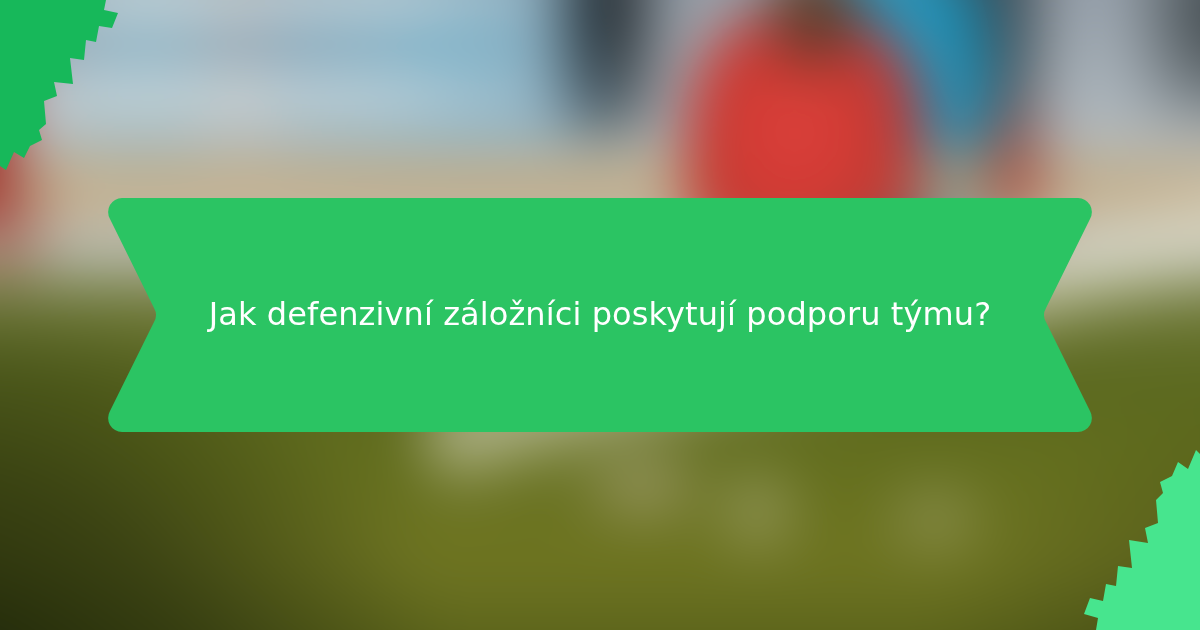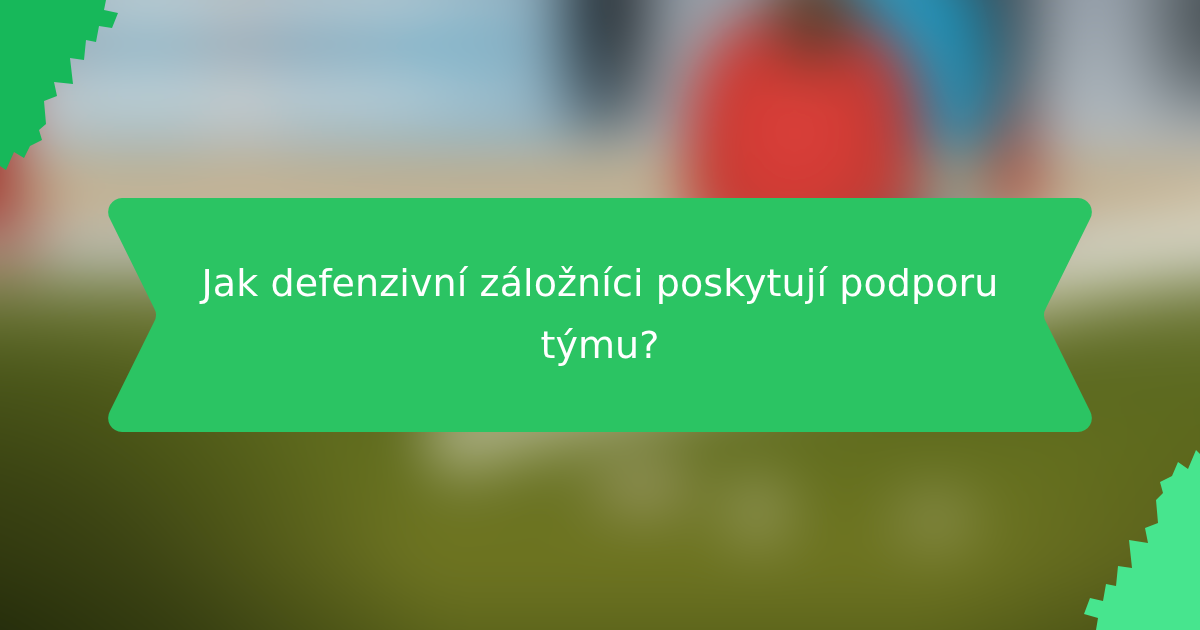--- a/index.html
+++ b/index.html
@@ -212,21 +212,21 @@
     position: absolute;
     inset: 0;
     display: flex;
     flex-direction: column;
     align-items: center;
     justify-content: center;
     padding: 0 72px;
     box-sizing: border-box;
     text-align: center;
     color: #ffffff;
-    font-size: 38px;
+    font-size: 32px;
     font-weight: 400;
     line-height: 1.62;
     letter-spacing: 0.1px;
     white-space: pre-line;
   }
 </style>
 </head>
 <body>
 
 <div id="stage">

